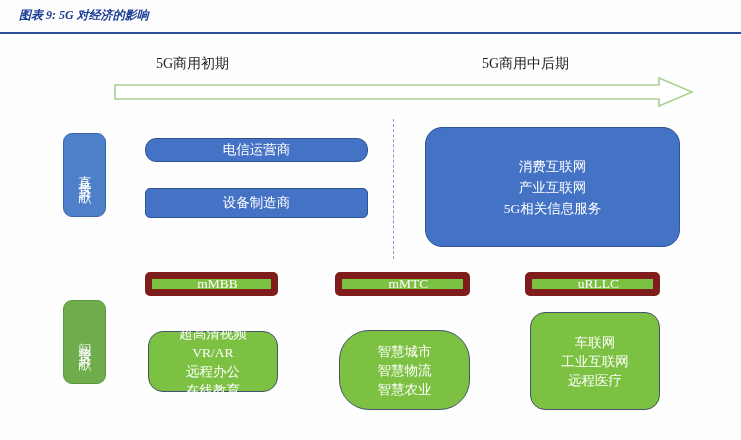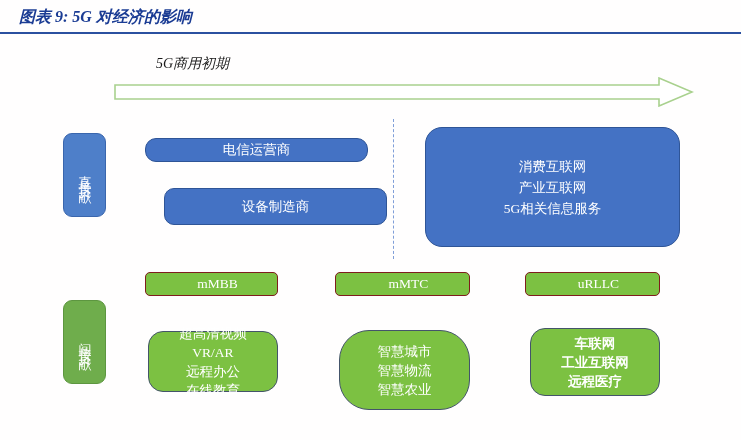--- a/index.html
+++ b/index.html
@@ -9,32 +9,32 @@
     height: 440px;
     background: #fffefe;
     font-family: "Liberation Serif", "DejaVu Serif", serif;
     overflow: hidden;
   }
   .abs { position: absolute; box-sizing: border-box; }
 
   
   .figure-title {
     left: 19px; top: 7px;
-    font-size: 16px; font-weight: bold; font-style: italic;
+    font-size: 12px; font-weight: bold; font-style: italic;
     color: #1b3c94;
     white-space: nowrap;
   }
   .title-divider {
     left: 0; top: 32px; width: 741px; height: 0;
     border-top: 2px solid #2b50a0;
   }
 
   
   .phase-label {
-    top: 55px; font-size: 14px; color: #1a1a1a; white-space: nowrap; font-style: italic;
+    top: 55px; font-size: 14px; color: #1a1a1a; white-space: nowrap;
   }
   .phase-early { left: 156px; }
   .phase-late  { left: 482px; }
 
   
   .timeline-arrow { left: 114px; top: 77px; }
 
   
   .phase-divider {
     left: 393px; top: 119px; width: 0; height: 140px;
@@ -55,62 +55,63 @@
   .side-indirect { left: 63px; top: 300px; background: #6fad4c; border: 1px solid #5d9640; }
 
   
   .blue-box {
     background: #4472c4; border: 1px solid #2f5597;
     color: #ffffff; font-size: 13.5px;
     display: flex; align-items: center; justify-content: center;
     text-align: center;
   }
   .op-box  { left: 145px; top: 138px; width: 223px; height: 24px; border-radius: 11px; }
-  .mfg-box { left: 145px; top: 188px; width: 223px; height: 37px; border-radius: 10px; margin-left: 19px; }
+  .mfg-box { left: 145px; top: 188px; width: 223px; height: 30px; border-radius: 5px; }
   .late-services-box {
     left: 425px; top: 127px; width: 255px; height: 120px;
     border-radius: 17px;
     line-height: 21px;
     white-space: pre-line;
   }
 
   
   .green-header {
-    background: #7cc142; border: 1px solid #7f1d1d;
+    background: #7cc142; border: 7px solid #7f1d1d;
     border-radius: 5px;
     color: #ffffff; font-size: 13.5px;
     display: flex; align-items: center; justify-content: center;
     top: 272px; height: 24px; padding-left: 12px;
   }
   .hdr-1 { left: 145px; width: 133px; }
   .hdr-2 { left: 335px; width: 135px; }
   .hdr-3 { left: 525px; width: 135px; }
 
   .green-apps {
     background: #7cc142; border: 1.5px solid #44546a;
     border-radius: 15px;
     color: #ffffff; font-size: 13.5px;
     display: flex; align-items: center; justify-content: center;
     text-align: center;
     line-height: 19px;
     white-space: pre-line;
   }
   .apps-1 { left: 148px; top: 331px; width: 130px; height: 61px; }
   .apps-2 { left: 339px; top: 330px; width: 131px; height: 80px; border-radius: 30px; }
-  .apps-3 { left: 530px; top: 328px; width: 130px; height: 68px; font-weight: bold; }
+  .apps-3 { left: 530px; top: 312px; width: 130px; height: 98px; }
 </style>
 </head>
 <body>
 
 <div id="canvas">
 
   <div class="abs figure-title">图表 9:  5G 对经济的影响</div>
   <div class="abs title-divider"></div>
 
   <div class="abs phase-label phase-early">5G商用初期</div>
+  <div class="abs phase-label phase-late">5G商用中后期</div>
 
   <svg class="abs timeline-arrow" width="580" height="30" viewBox="0 0 580 30">
     <polygon points="1,8 545,8 545,1 578,15 545,29 545,22 1,22" fill="#ffffff" stroke="#a9d18e" stroke-width="1.6" stroke-linejoin="miter"></polygon>
   </svg>
 
   <div class="abs phase-divider"></div>
 
   <div class="abs side-label side-direct">直接贡献</div>
 
   <div class="abs blue-box op-box">电信运营商</div>

